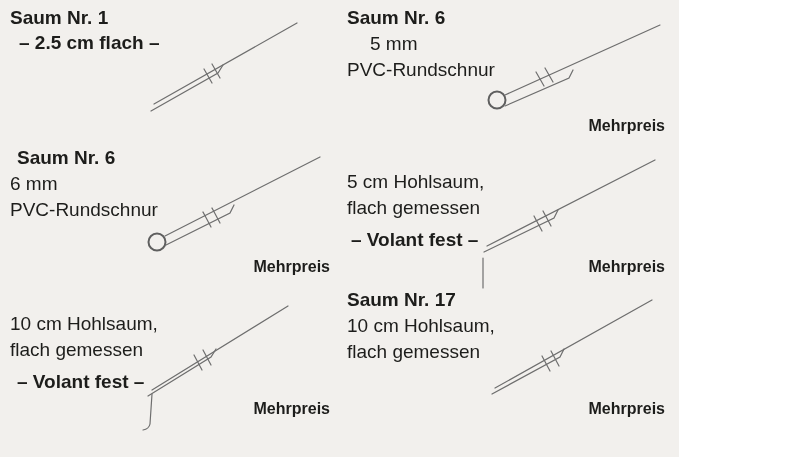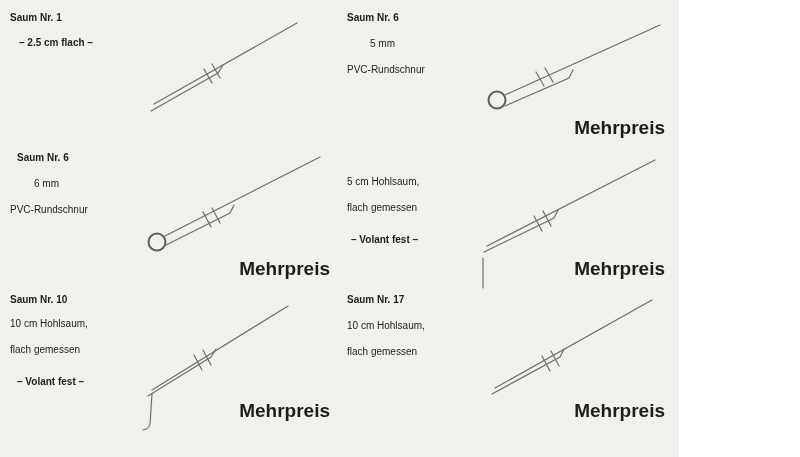--- a/index.html
+++ b/index.html
@@ -1,23 +1,23 @@
 <!DOCTYPE html>
 <html><head>
 <meta charset="utf-8">
 <style>
   * { margin:0; padding:0; box-sizing:border-box; }
   html,body { background:#ffffff; }
   body { font-family:"Liberation Sans", sans-serif; }
   .canvas { position:relative; width:800px; height:457px; background:#ffffff; overflow:hidden; }
   .sheet-bg { position:absolute; left:0; top:0; width:679px; height:457px; background:#f2f0ed; }
-  .txt { position:absolute; color:#1d1d1b; font-size:10px; line-height:20px; white-space:nowrap; }
+  .txt { position:absolute; color:#1d1d1b; font-size:19px; line-height:20px; white-space:nowrap; }
   .title { font-weight:bold; }
   .bold { font-weight:bold;margin-left:9px; }
-  .mehrpreis { position:absolute; color:#1d1d1b; font-size:19px; font-weight:bold; white-space:nowrap; }
+  .mehrpreis { position:absolute; color:#1d1d1b; font-size:16px; font-weight:bold; white-space:nowrap; }
   svg.draw { position:absolute; overflow:visible; }
   .st { stroke:#6e6e6e; stroke-width:1.2; fill:none; stroke-linecap:round; }
   .st-heavy { stroke:#5f5f5f; stroke-width:2; fill:none; }
 </style>
 </head>
 <body>
 
 <div class="canvas">
   <div class="sheet-bg"></div>
 
@@ -36,21 +36,21 @@
   <svg class="draw" style="left:483px; top:16px;" width="182" height="96" viewBox="0 0 182 96">
     <circle class="st-heavy" cx="14" cy="84" r="8.5"></circle>
     <path class="st" d="M22,79 L177,9"></path>
     <path class="st" d="M22,90 L86,62 L90,54"></path>
     <path class="st" d="M53,56 L61,70"></path>
     <path class="st" d="M62,52 L70,66"></path>
   </svg>
   <div class="mehrpreis" style="right:135px; top:117px;">Mehrpreis</div>
 
   <div class="txt title" style="left:17px; top:148px;">Saum Nr. 6</div>
-  <div class="txt" style="left:10px; top:174px;margin-left:24px;">6 mm</div>
+  <div class="txt" style="left:10px; top:174px;">6 mm</div>
   <div class="txt" style="left:10px; top:200px;">PVC-Rundschnur</div>
   <svg class="draw" style="left:145px; top:150px;" width="182" height="102" viewBox="0 0 182 102">
     <circle class="st-heavy" cx="12" cy="92" r="8.5"></circle>
     <path class="st" d="M20,86 L175,7"></path>
     <path class="st" d="M21,95 L85,63 L89,55"></path>
     <path class="st" d="M58,62 L66,77"></path>
     <path class="st" d="M67,58 L75,73"></path>
   </svg>
   <div class="mehrpreis" style="right:470px; top:258px;">Mehrpreis</div>
 
@@ -59,21 +59,20 @@
   <div class="txt bold" style="left:342px; top:230px;">– Volant fest –</div>
   <svg class="draw" style="left:480px; top:152px;" width="185" height="140" viewBox="0 0 185 140">
     <path class="st" d="M7,94 L175,8"></path>
     <path class="st" d="M4,100 L74,66 L78,58"></path>
     <path class="st" d="M54,64 L62,79"></path>
     <path class="st" d="M63,59 L71,74"></path>
     <path class="st" d="M3,106 L3,136"></path>
   </svg>
   <div class="mehrpreis" style="right:135px; top:258px;">Mehrpreis</div>
 
-  <div class="txt title" style="left:10px; top:290px;">Saum Nr. 10</div>
   <div class="txt" style="left:10px; top:314px;">10 cm Hohlsaum,</div>
   <div class="txt" style="left:10px; top:340px;">flach gemessen</div>
   <div class="txt bold" style="left:8px; top:372px;">– Volant fest –</div>
   <svg class="draw" style="left:143px; top:298px;" width="155" height="140" viewBox="0 0 155 140">
     <path class="st" d="M9,92 L145,8"></path>
     <path class="st" d="M5,98 L68,59 L73,51"></path>
     <path class="st" d="M51,57 L59,72"></path>
     <path class="st" d="M60,52 L68,67"></path>
     <path class="st" d="M9,96 L7,126 Q6,131 0,132"></path>
   </svg>

